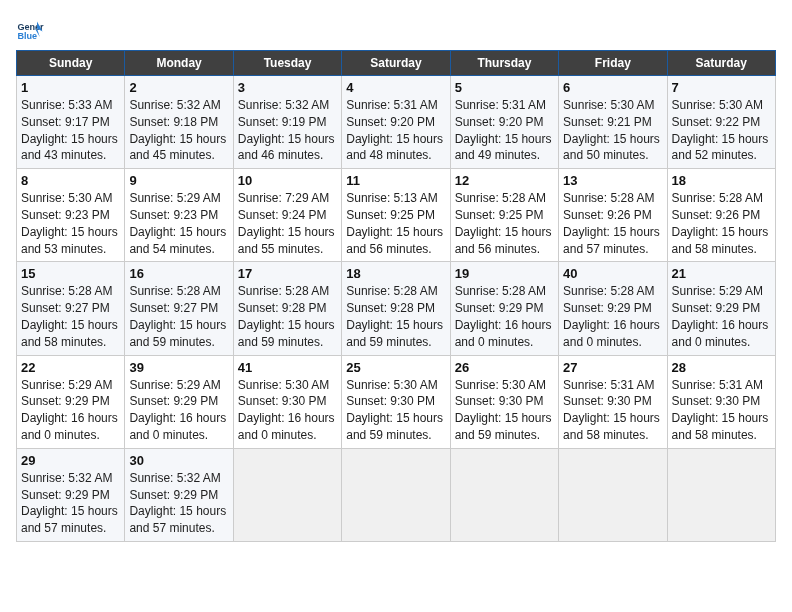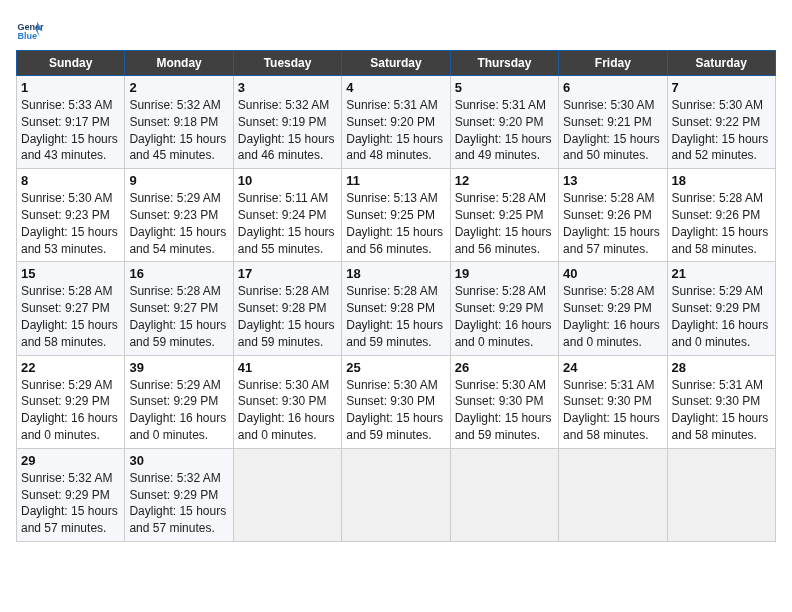--- a/index.html
+++ b/index.html
@@ -169,21 +169,21 @@
         </td>
         <td>
           <span class="day-num">9</span>
           <div class="day-info">Sunrise: 5:29 AM
 Sunset: 9:23 PM
 Daylight: 15 hours
 and 54 minutes.</div>
         </td>
         <td>
           <span class="day-num">10</span>
-          <div class="day-info">Sunrise: 5:11 AM
+          <div class="day-info">Sunrise: 7:29 AM
 Sunset: 9:24 PM
 Daylight: 15 hours
 and 55 minutes.</div>
         </td>
         <td>
           <span class="day-num">11</span>
           <div class="day-info">Sunrise: 5:13 AM
 Sunset: 9:25 PM
 Daylight: 15 hours
 and 56 minutes.</div>
@@ -291,21 +291,21 @@
 and 59 minutes.</div>
         </td>
         <td>
           <span class="day-num">26</span>
           <div class="day-info">Sunrise: 5:30 AM
 Sunset: 9:30 PM
 Daylight: 15 hours
 and 59 minutes.</div>
         </td>
         <td>
-          <span class="day-num">24</span>
+          <span class="day-num">27</span>
           <div class="day-info">Sunrise: 5:31 AM
 Sunset: 9:30 PM
 Daylight: 15 hours
 and 58 minutes.</div>
         </td>
         <td>
           <span class="day-num">28</span>
           <div class="day-info">Sunrise: 5:31 AM
 Sunset: 9:30 PM
 Daylight: 15 hours

